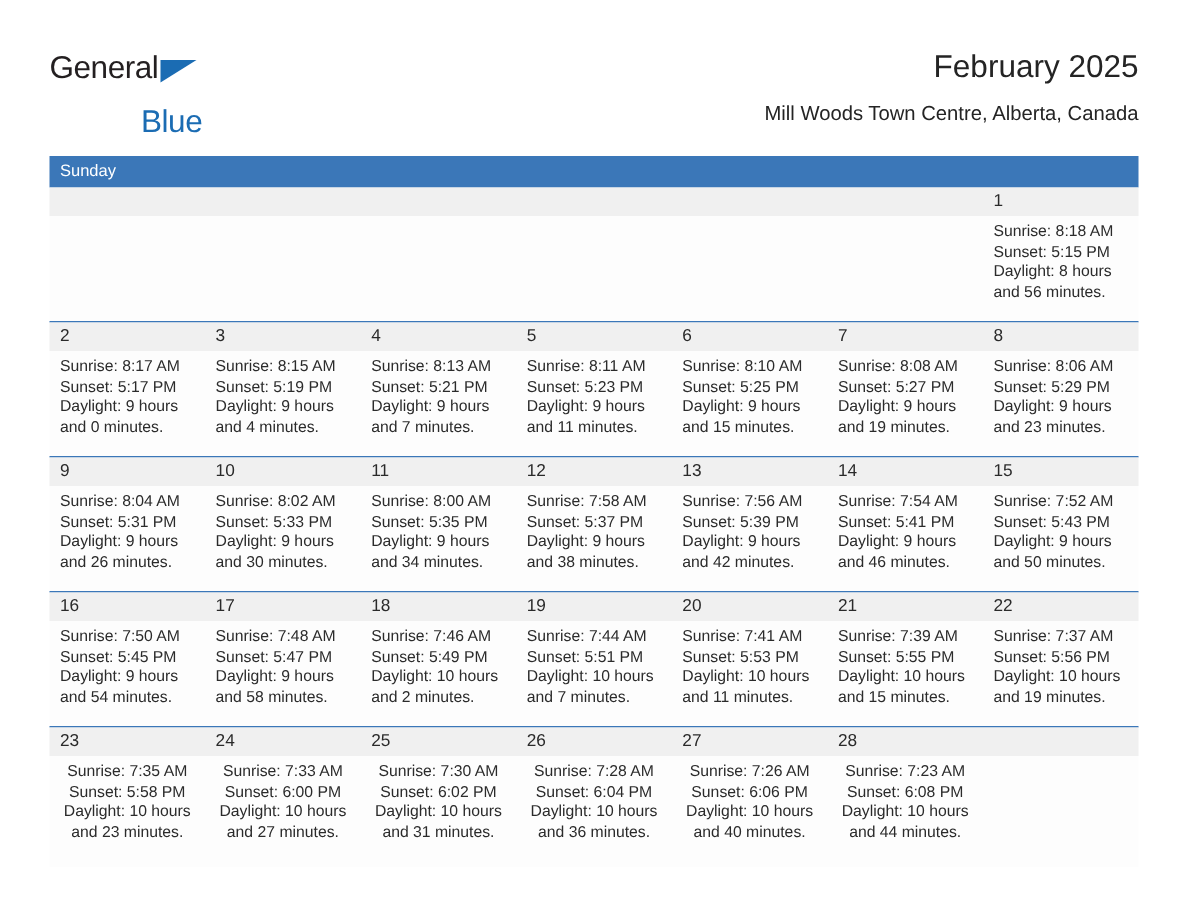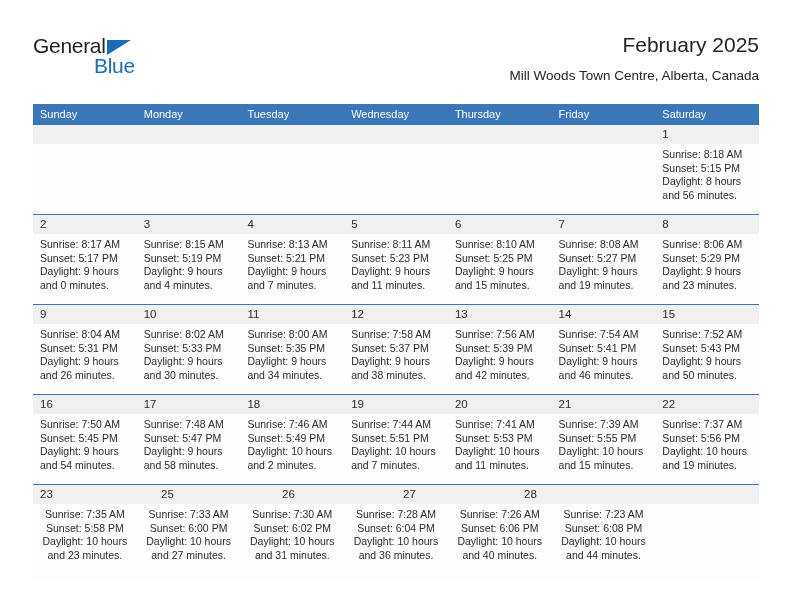--- a/index.html
+++ b/index.html
@@ -51,21 +51,21 @@
     left: 74px;
     top: 6px;
     width: 0;
     height: 0;
     border-left: 24px solid #1b6cb3;
     border-bottom: 15px solid transparent;
   }
   .logo-blue {
     position: absolute;
     left: 61px;
-    top: 20px;
+    top: 36px;
     font-size: 21px;
     letter-spacing: -0.3px;
     color: #1b6cb3;
     font-family: "Liberation Sans", sans-serif;
     text-align: center;
   }
   .title-block {
     position: absolute;
     right: 0;
     top: 0;
@@ -89,20 +89,21 @@
   .calendar {
     position: absolute;
     left: 33px;
     top: 104px;
     width: 726px;
   }
   .weekhead {
     display: flex;
     background: #3b77b8;
     height: 21px;
+    flex-direction: column;
   }
   .weekhead .dayname {
     flex: 1 1 0;
     color: #ffffff;
     font-size: 11px;
     line-height: 21px;
     padding-left: 7px;
     white-space: nowrap;
   }
   .week {
@@ -358,20 +359,21 @@
               <div class="line">Sunrise: 7:37 AM</div>
               <div class="line">Sunset: 5:56 PM</div>
               <div class="line">Daylight: 10 hours</div>
               <div class="line">and 19 minutes.</div>
             </div>
           </div>
         </div>
         <div class="week last">
           <div class="week-numbers">
             <div class="numcell">23</div>
+            <div class="numcell">24</div>
             <div class="numcell">25</div>
             <div class="numcell">26</div>
             <div class="numcell">27</div>
             <div class="numcell">28</div>
             <div class="numcell"></div>
           </div>
           <div class="week-body">
             <div class="daycell">
               <div class="line">Sunrise: 7:35 AM</div>
               <div class="line">Sunset: 5:58 PM</div>

